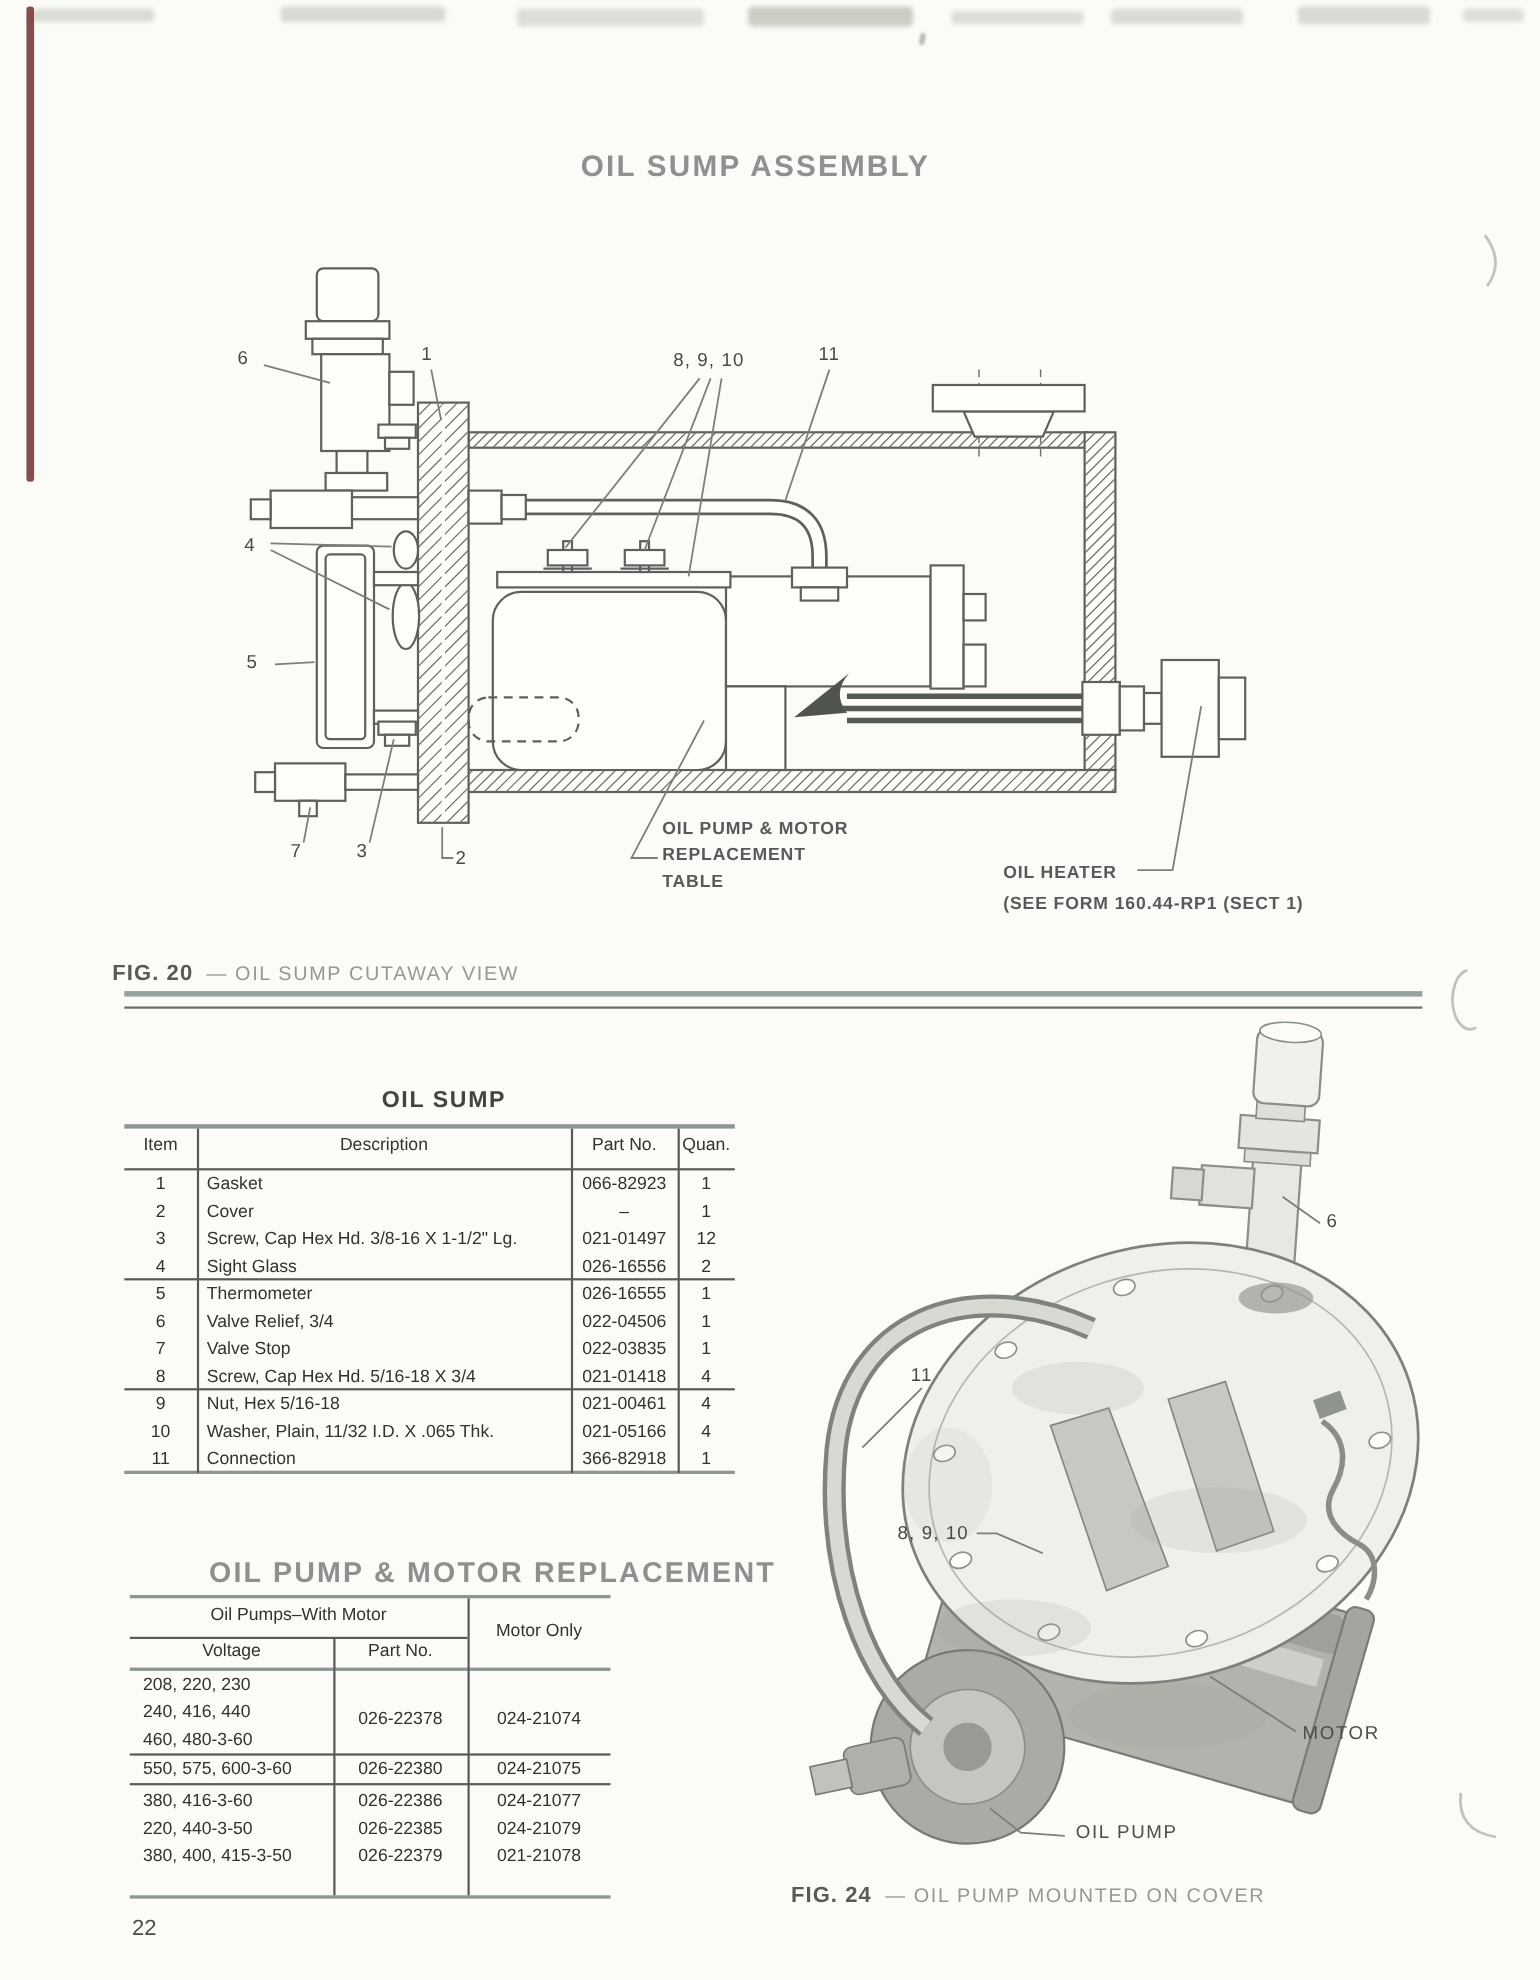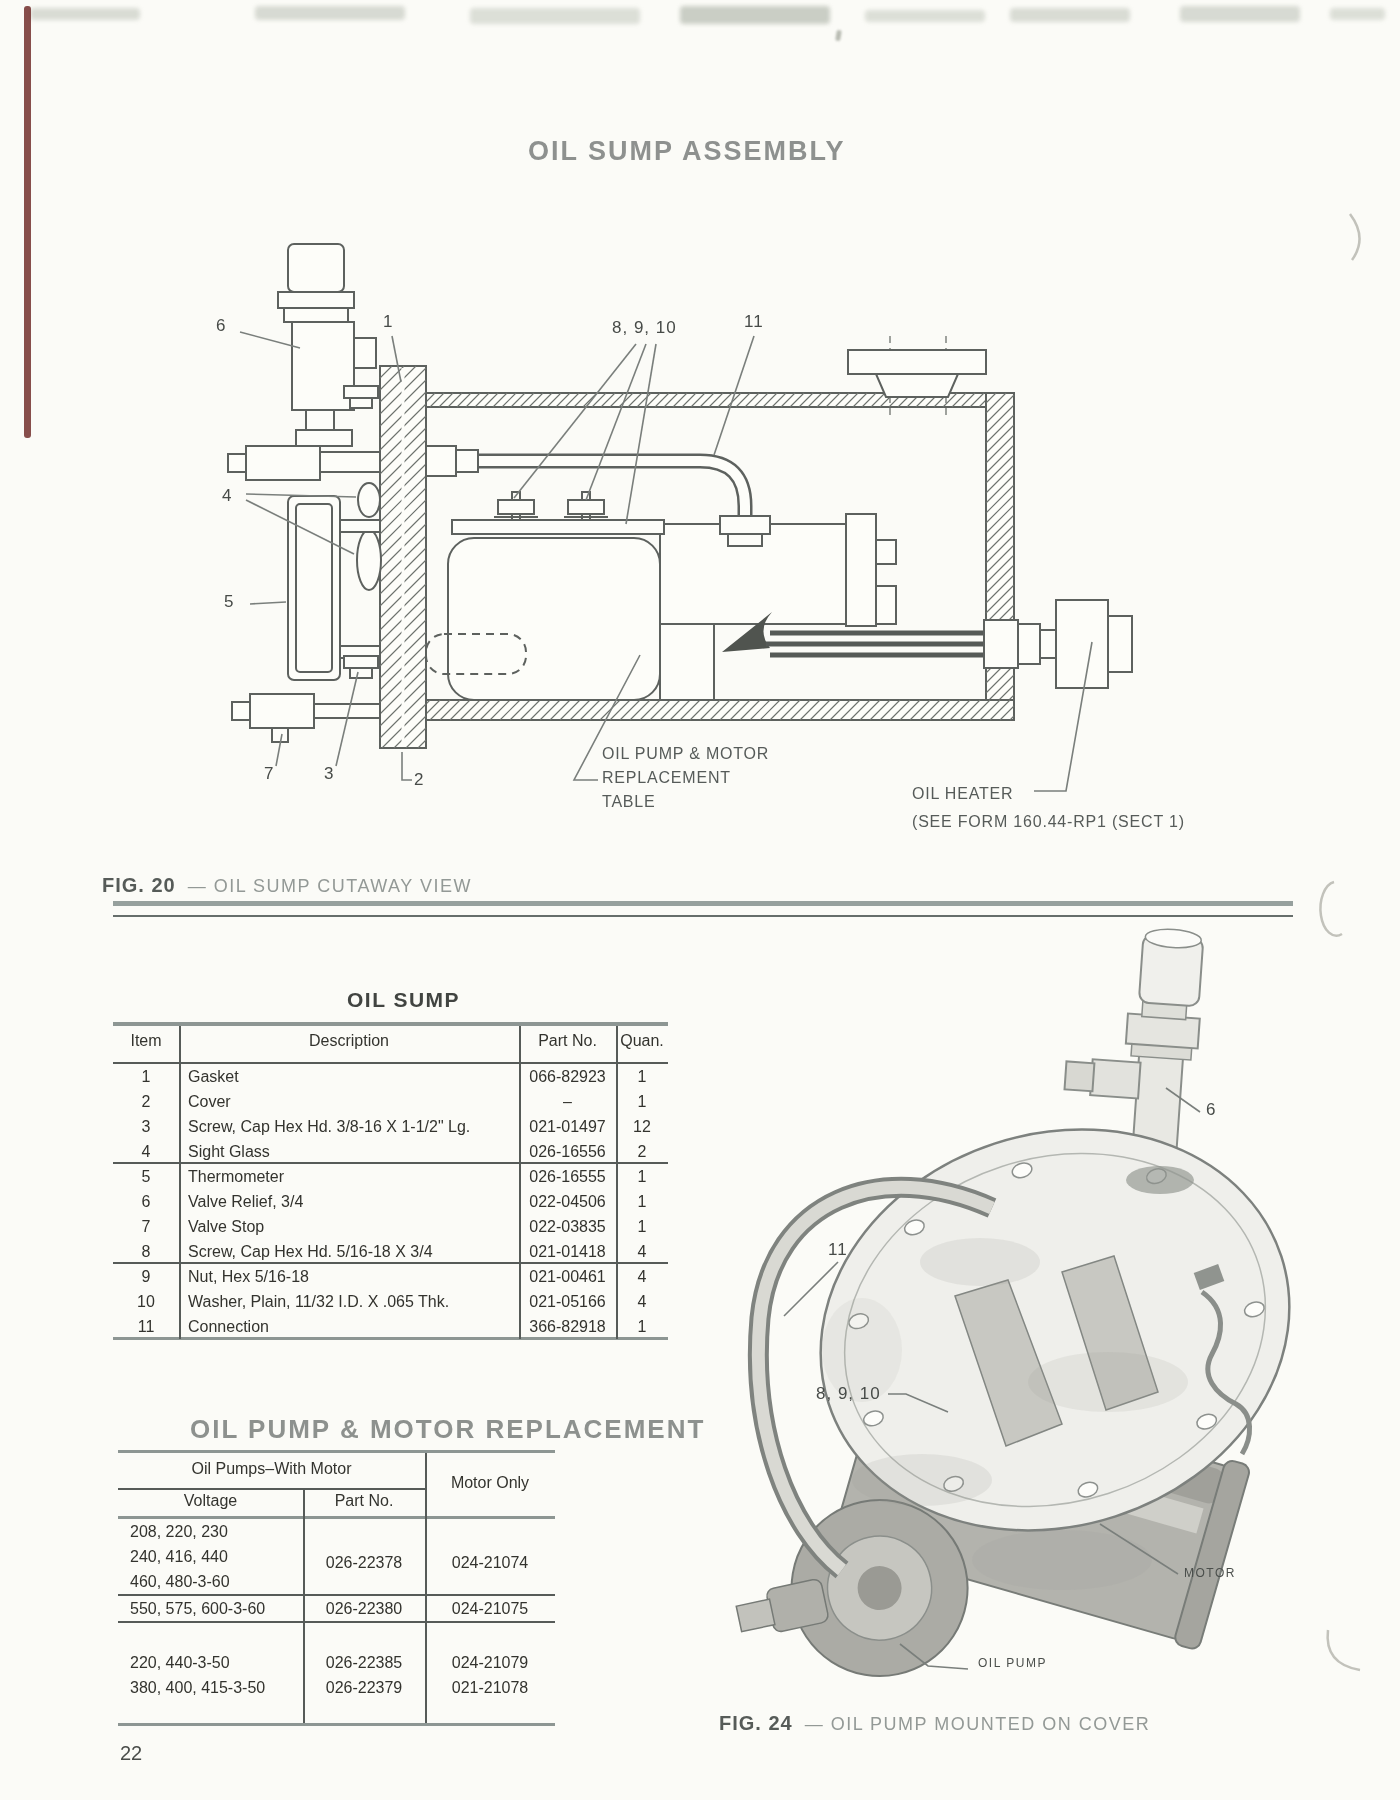--- a/index.html
+++ b/index.html
@@ -19,23 +19,23 @@
   .figcap .t{font-size:18px;color:#939996;letter-spacing:1.5px;}
   .big-rule{position:absolute;left:113px;top:901px;width:1180px;height:9px;
             border-top:5px solid #96a09d;border-bottom:2px solid #666e6b;}
   .sec-title{position:absolute;font-weight:bold;letter-spacing:1.5px;white-space:nowrap;}
   .dark-title{font-size:21px;color:#414441;}
   .gray-title{font-size:26px;color:#8d918e;letter-spacing:2px;}
   .page-num{position:absolute;left:120px;top:1742px;font-size:20px;color:#4a4d4a;}
 
   
   .co{position:absolute;font-size:17px;color:#474b48;letter-spacing:1px;white-space:nowrap;}
-  .figlab{position:absolute;font-size:12px;color:#4b4f4c;letter-spacing:1.5px;white-space:nowrap;text-align:right;}
+  .figlab{position:absolute;font-size:17px;color:#4b4f4c;letter-spacing:1.5px;white-space:nowrap;text-align:right;}
   .note{position:absolute;font-size:16px;color:#565b59;letter-spacing:.8px;white-space:nowrap;}
-  .note div{line-height:24px;}
+  .note div{line-height:24px;font-weight:bold;}
   .note2 div{line-height:28px;}
 
   
   .tbl{position:absolute;font-size:16px;color:#33332e;}
   .hrule{position:absolute;left:0;background:#8d9693;}
   .hrule.dark{background:#565b58;}
   .vline{position:absolute;width:2px;background:#565b58;}
   .srow{display:flex;height:25px;line-height:25px;}
   .c{overflow:hidden;white-space:nowrap;}
   .c.i{width:66px;text-align:center;}
@@ -404,20 +404,27 @@
       <div class="pp">026-22378</div>
       <div class="pm">024-21074</div>
     </div>
     <div class="prow" style="left:0;top:146px;height:25px;">
       <div class="pv">
           <div>550, 575, 600-3-60</div>
         </div>
       <div class="pp">026-22380</div>
       <div class="pm">024-21075</div>
     </div>
+    <div class="prow" style="left:0;top:175px;height:25px;">
+      <div class="pv">
+          <div>380, 416-3-60</div>
+        </div>
+      <div class="pp">026-22386</div>
+      <div class="pm">024-21077</div>
+    </div>
     <div class="prow" style="left:0;top:200px;height:25px;">
       <div class="pv">
           <div>220, 440-3-50</div>
         </div>
       <div class="pp">026-22385</div>
       <div class="pm">024-21079</div>
     </div>
     <div class="prow" style="left:0;top:225px;height:25px;">
       <div class="pv">
           <div>380, 400, 415-3-50</div>

